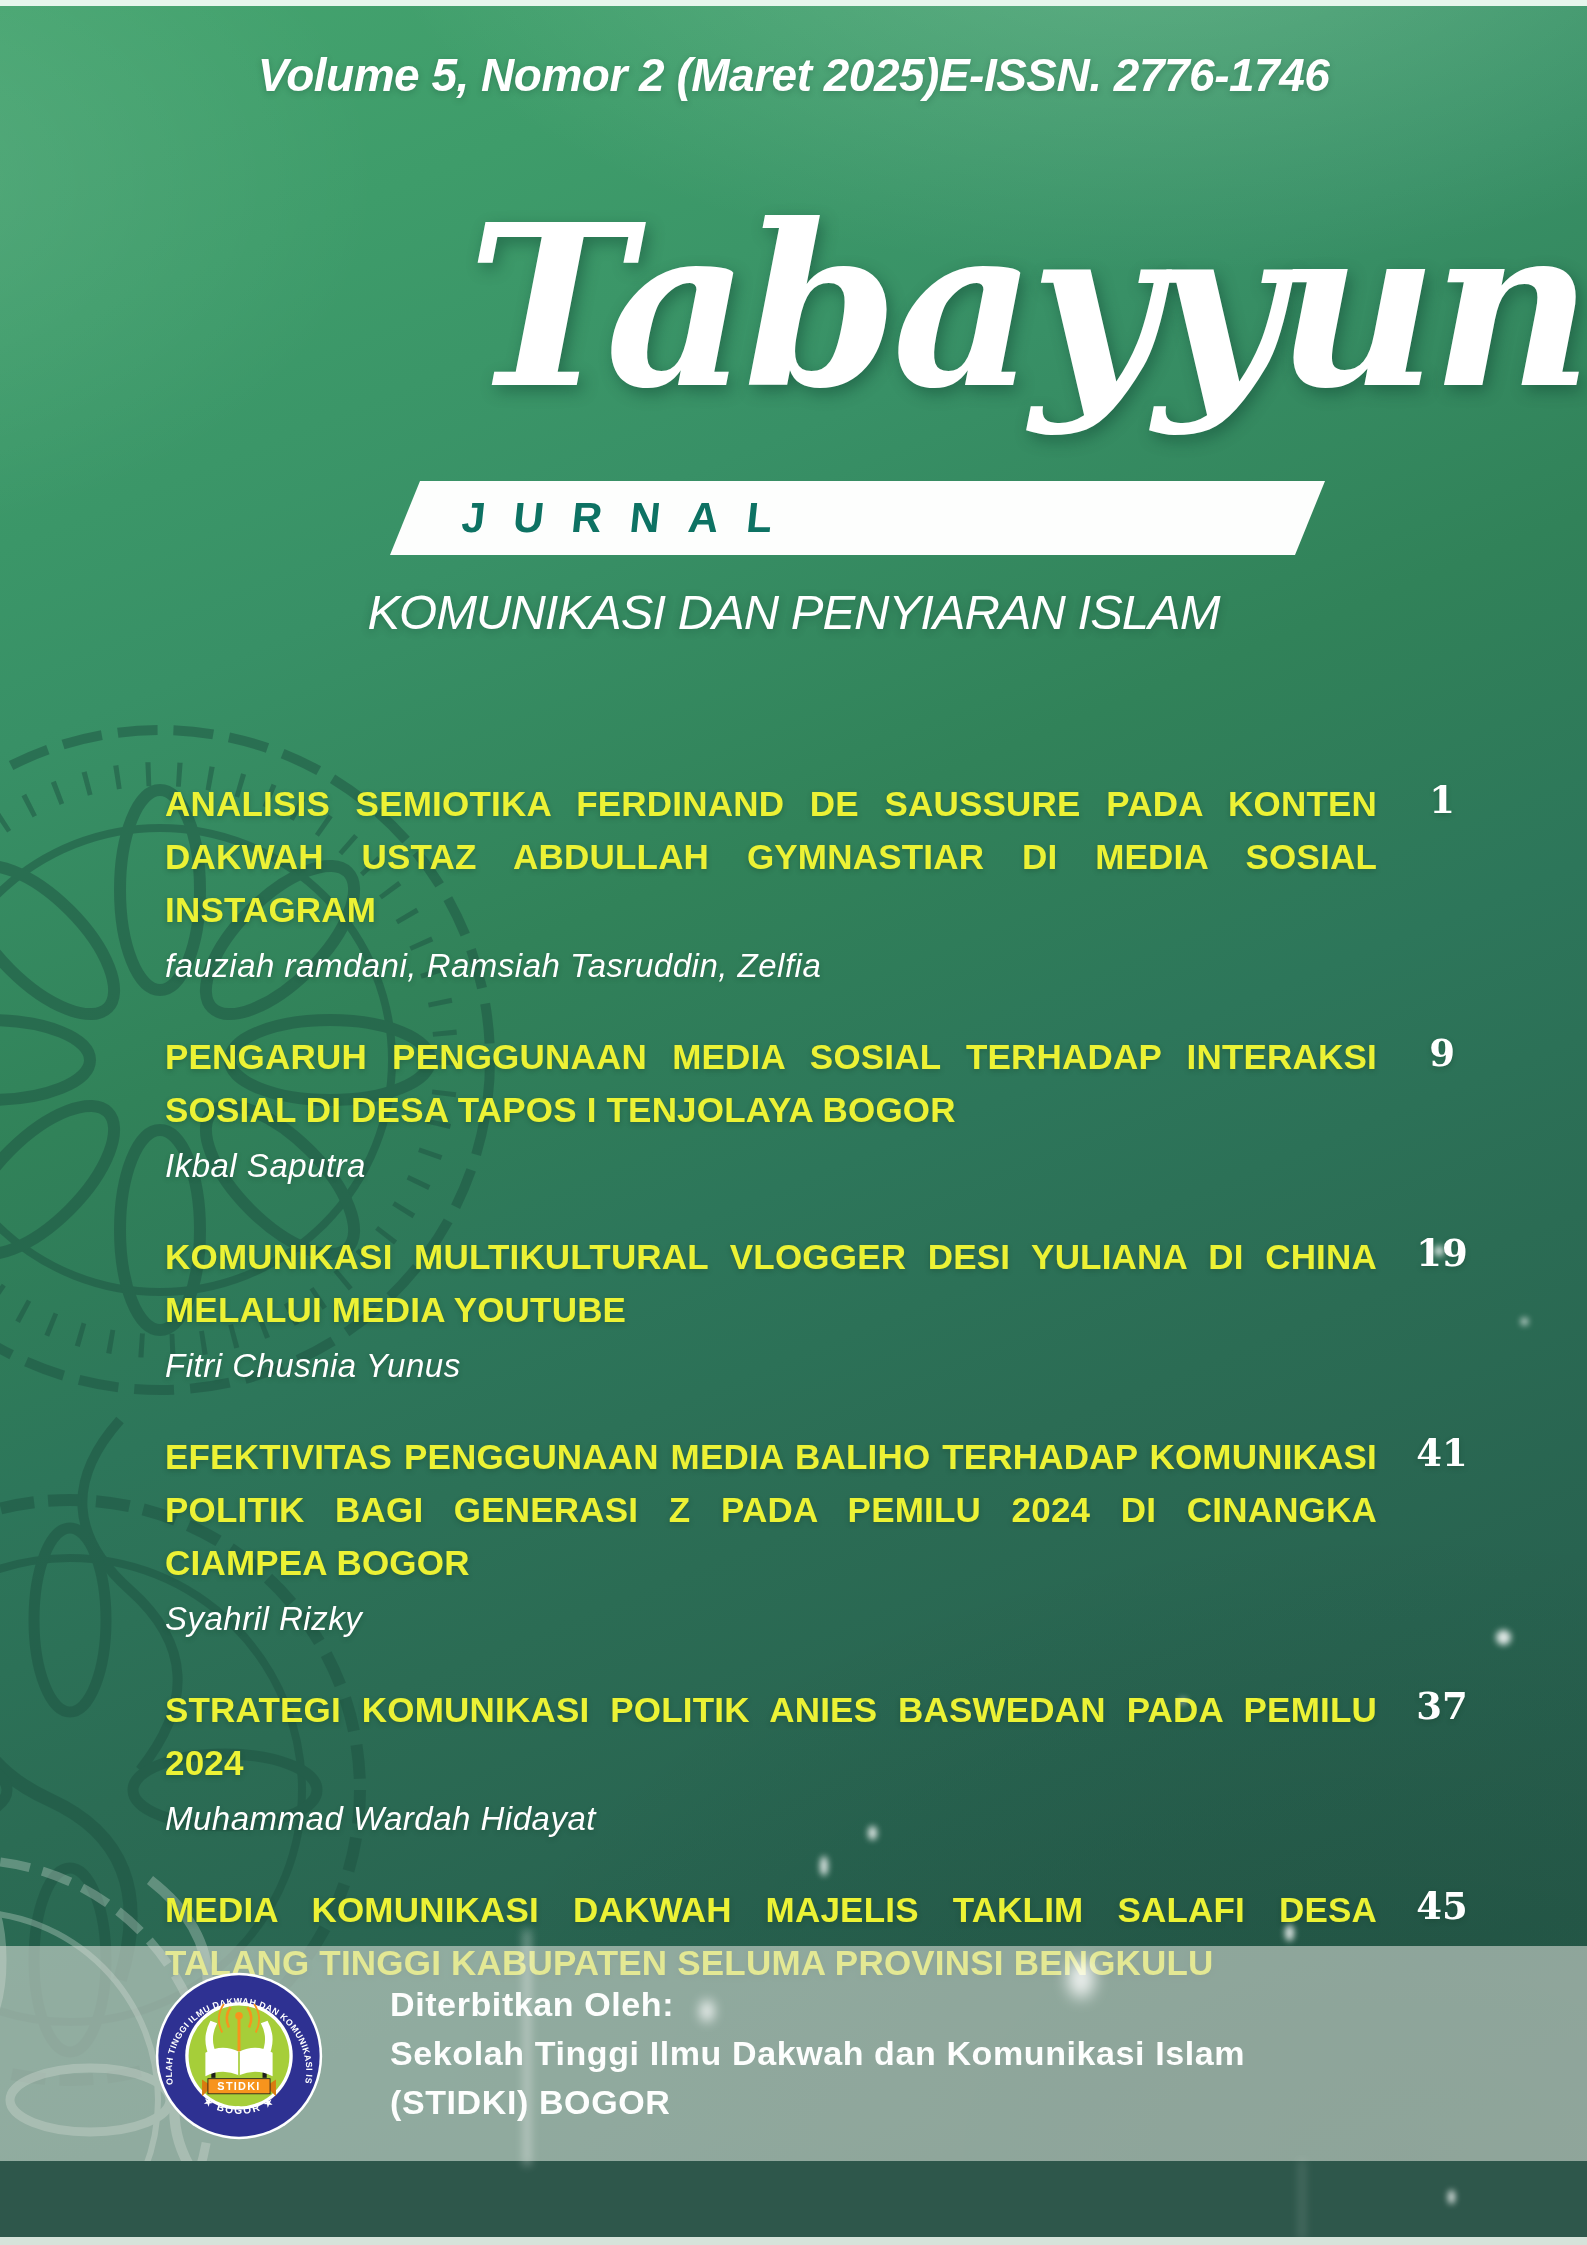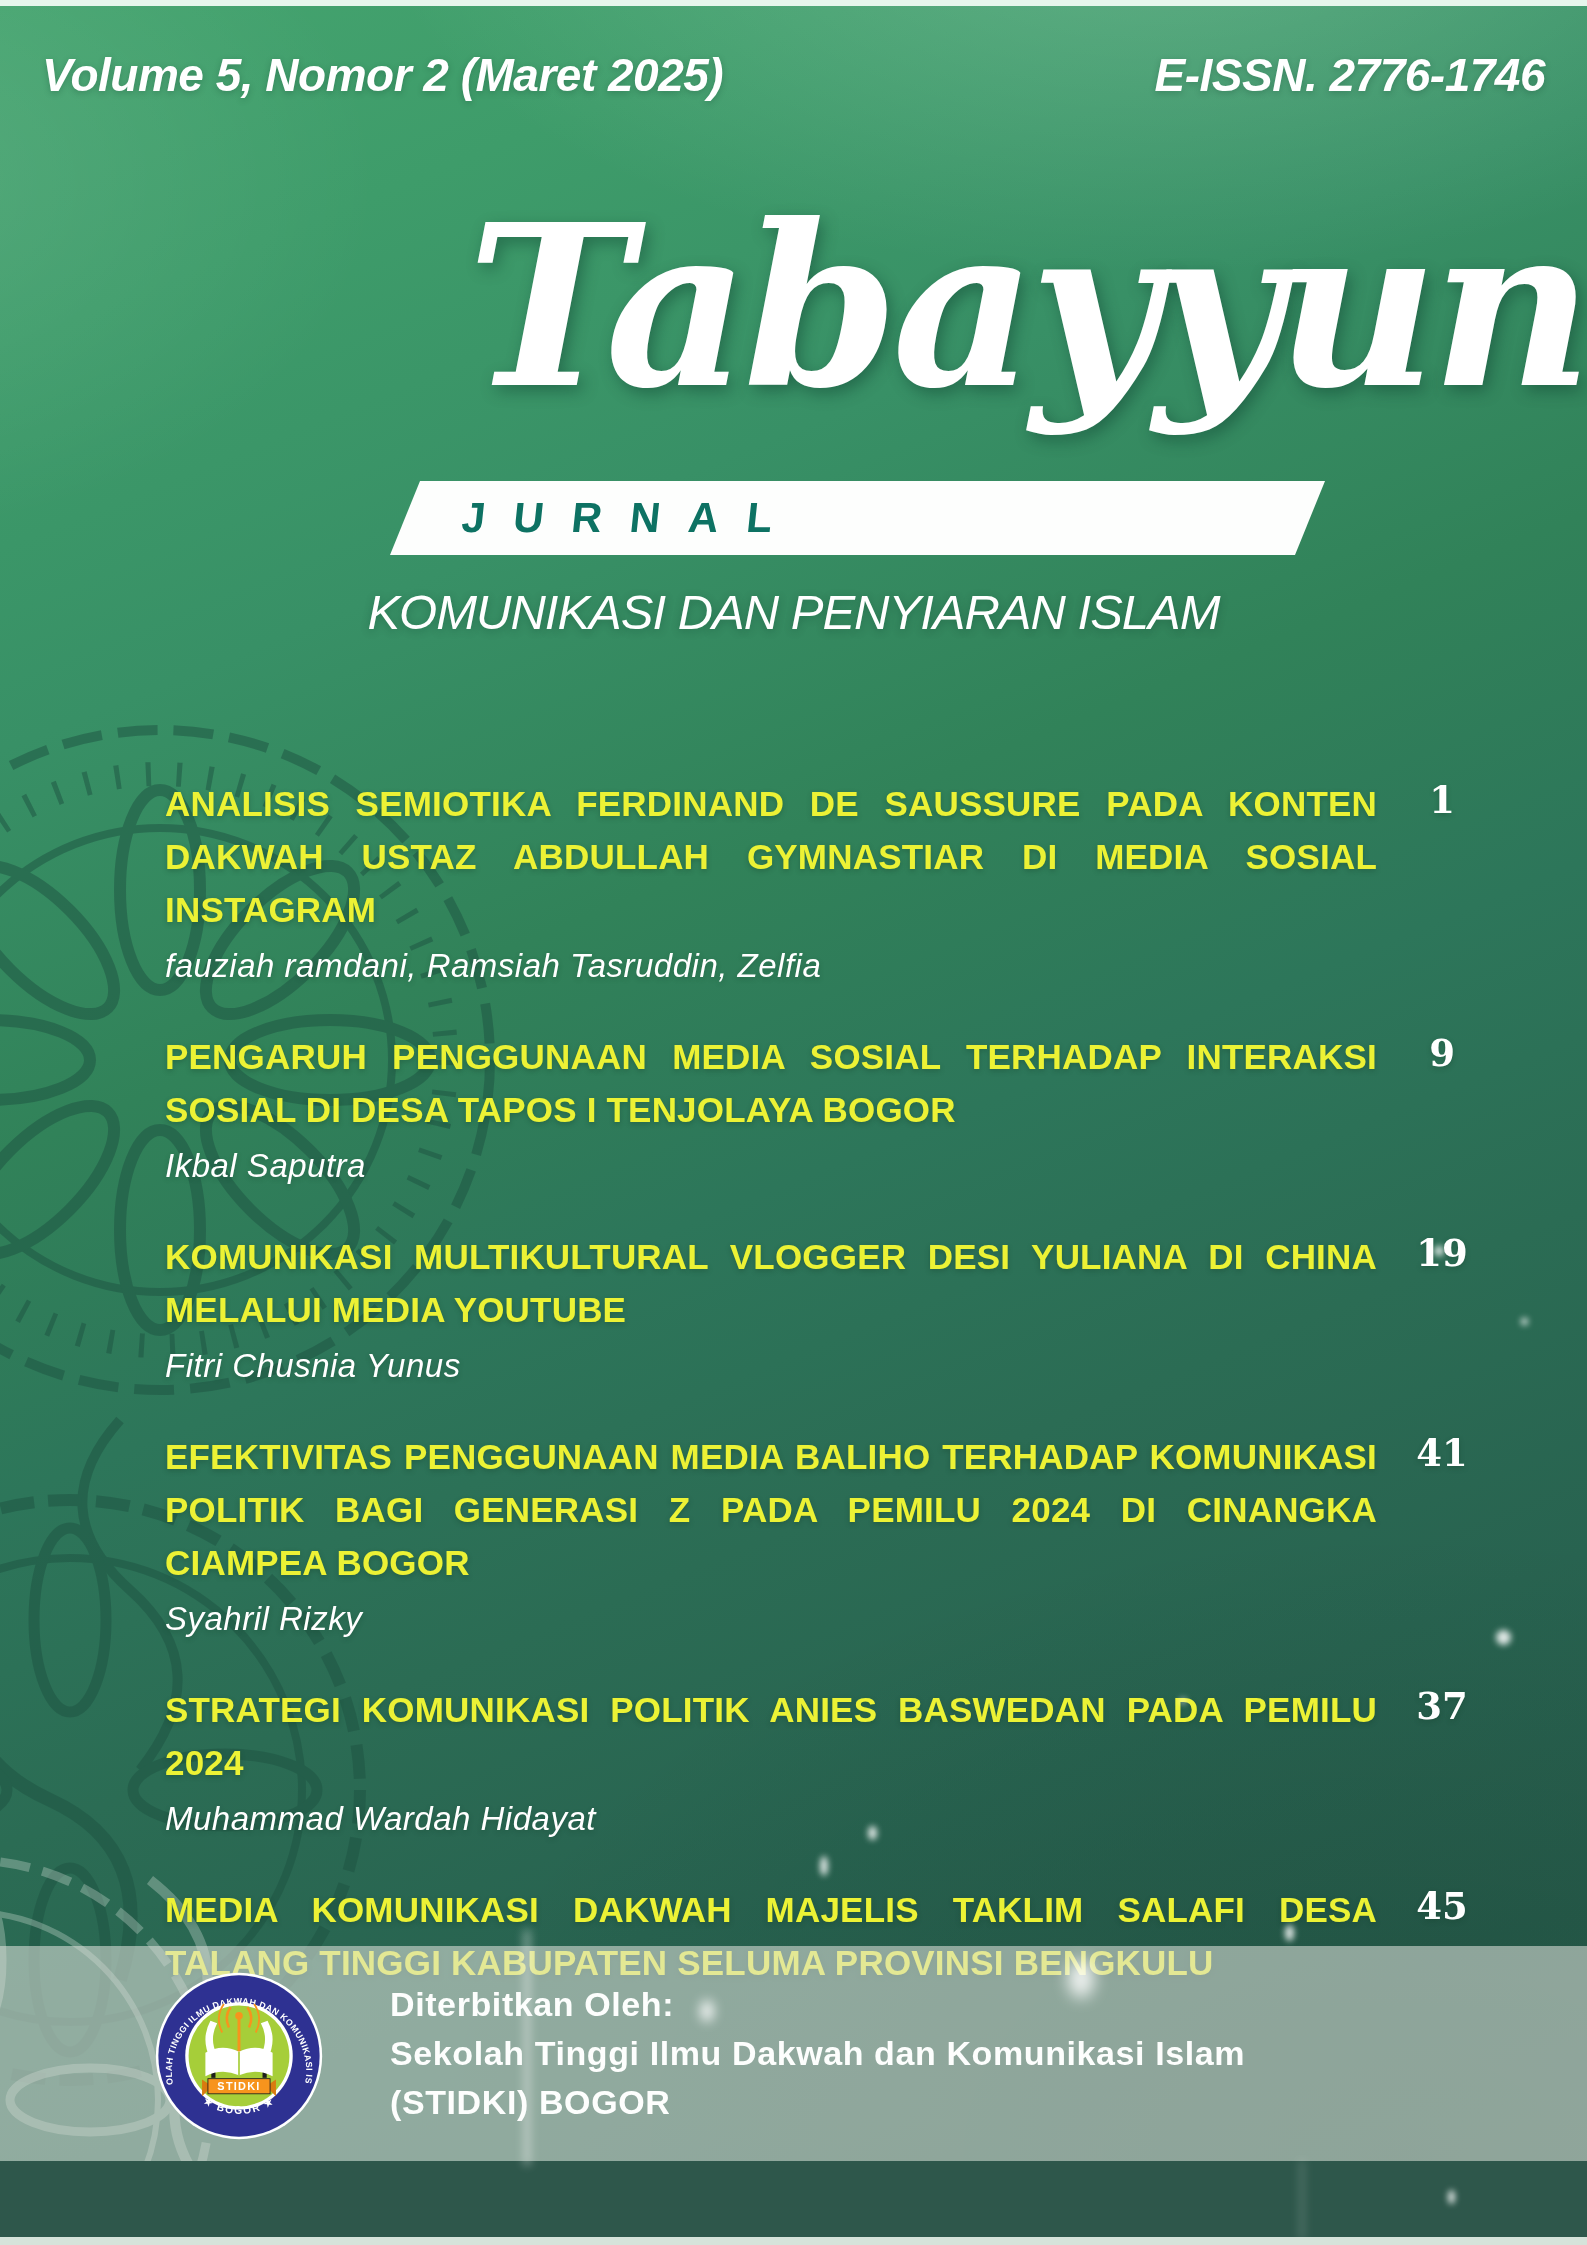--- a/index.html
+++ b/index.html
@@ -19,21 +19,21 @@
 
   
   .orn{position:absolute;z-index:0;pointer-events:none;}
   .orn-dark{left:-180px;top:540px;opacity:.5;}
   .orn-light{left:-210px;top:1820px;opacity:.30;}
 
   
   .sparkle{position:absolute;border-radius:50%;background:rgba(255,255,255,.85);filter:blur(3px);z-index:3;pointer-events:none;}
 
   
-  .header-row{position:absolute;top:48px;left:42px;right:42px;display:flex;justify-content:space-between;z-index:2;}
+  .header-row{position:absolute;top:48px;left:42px;right:42px;display:flex;justify-content:center;z-index:2;}
   .header-row span{
     color:#fff;font-weight:bold;font-style:italic;font-size:46px;letter-spacing:-0.5px;
     text-shadow:0 2px 6px rgba(10,50,35,.25);
   }
 
   
   .masthead{position:absolute;top:0;left:0;right:0;z-index:2;}
   .script-name{
     position:absolute;top:196px;left:0;right:0;text-align:right;
     font-family:"DejaVu Serif",serif;font-style:italic;font-weight:bold;

